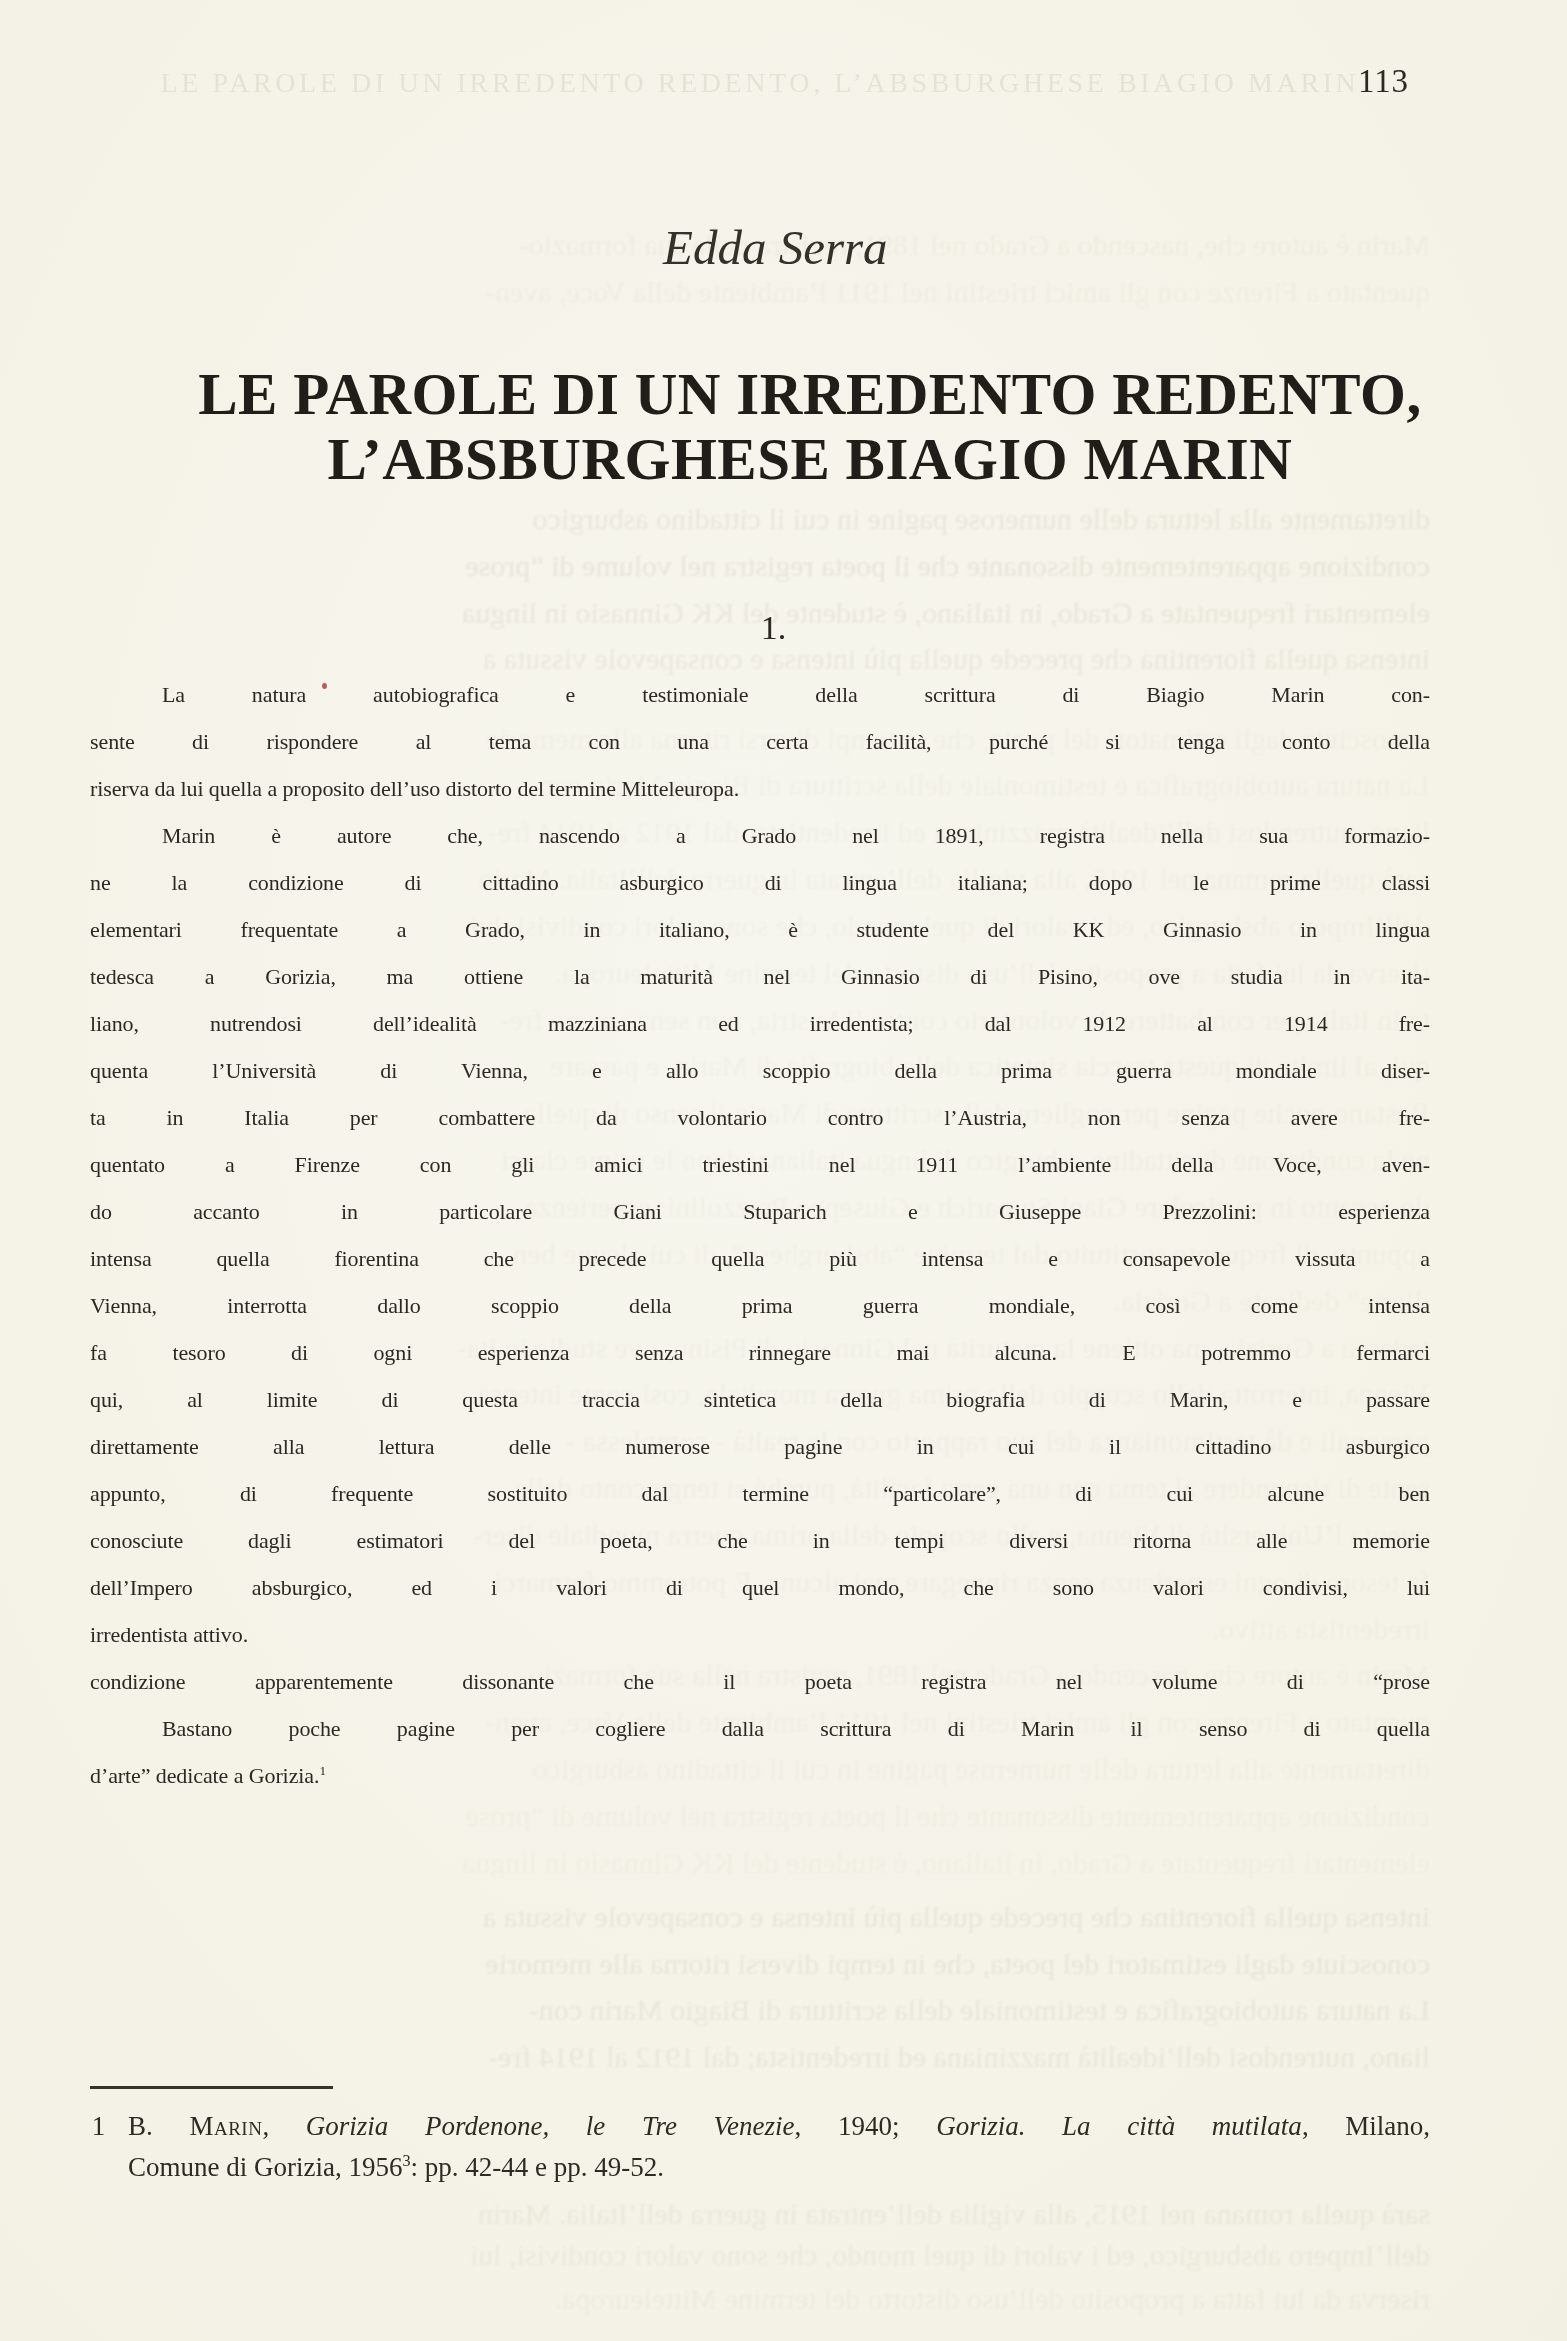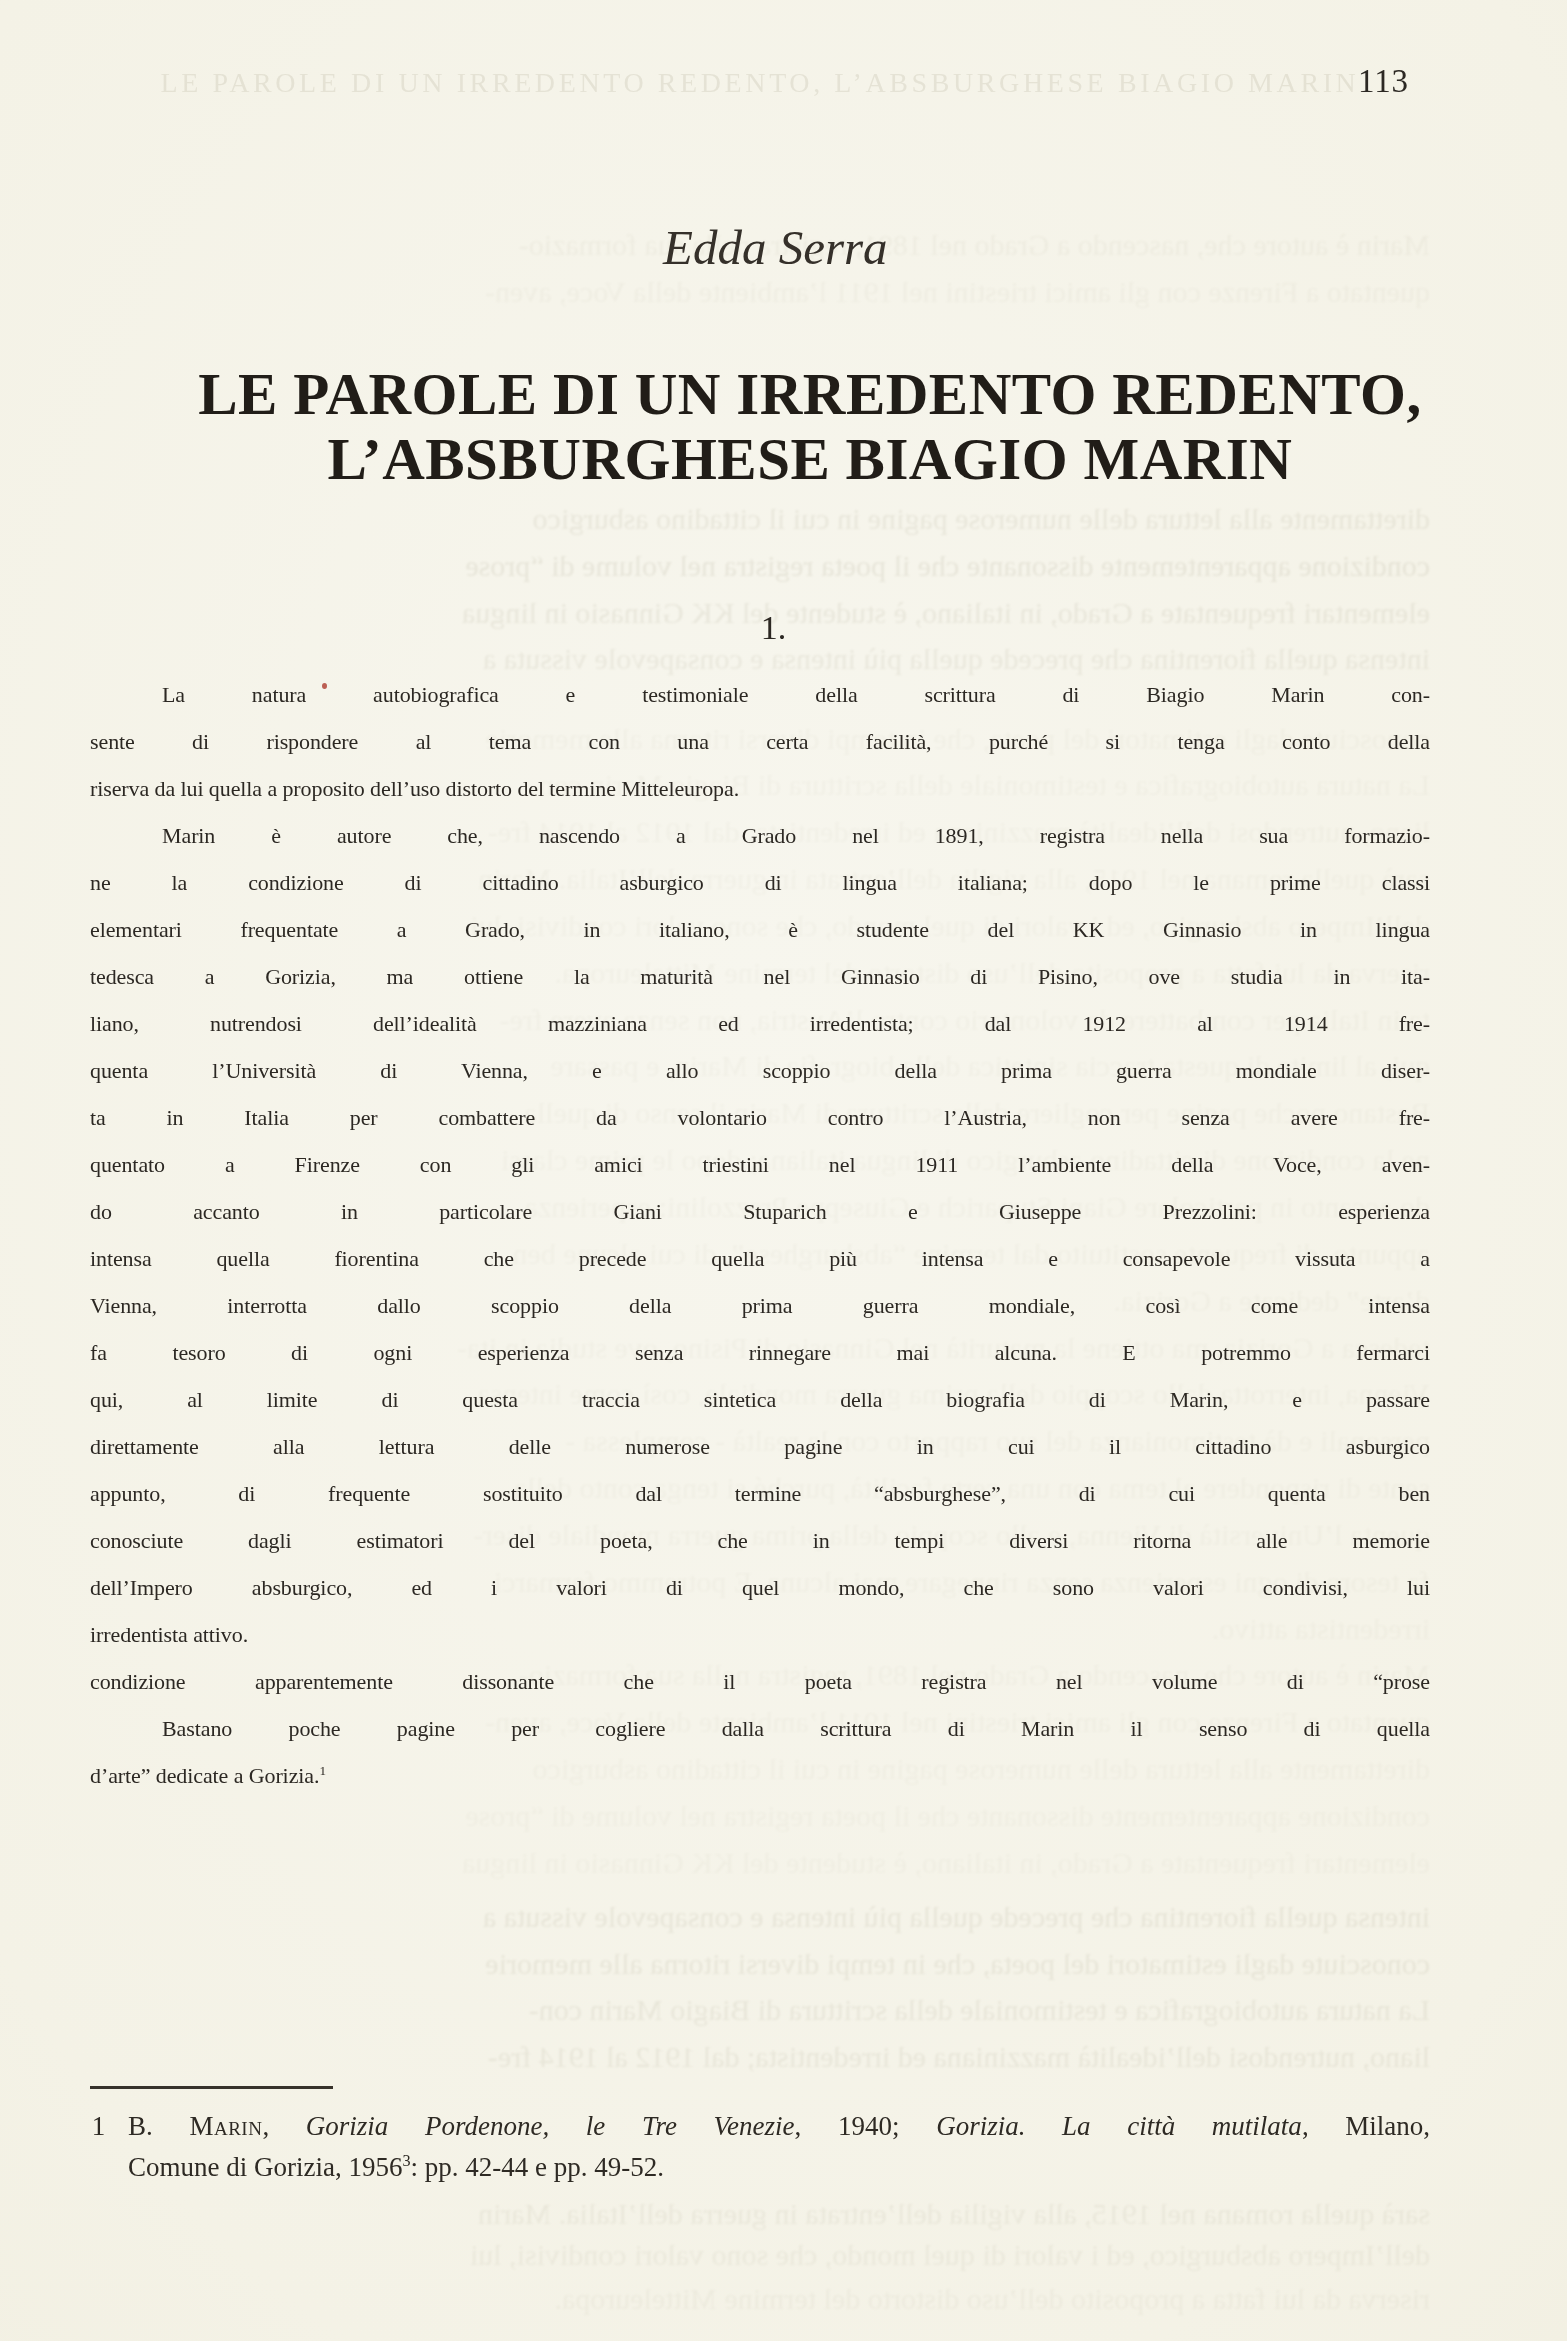--- a/index.html
+++ b/index.html
@@ -149,21 +149,21 @@
         <div class="line">liano, nutrendosi dell’idealità mazziniana ed irredentista; dal 1912 al 1914 fre-</div>
         <div class="line">quenta l’Università di Vienna, e allo scoppio della prima guerra mondiale diser-</div>
         <div class="line">ta in Italia per combattere da volontario contro l’Austria, non senza avere fre-</div>
         <div class="line">quentato a Firenze con gli amici triestini nel 1911 l’ambiente della Voce, aven-</div>
         <div class="line">do accanto in particolare Giani Stuparich e Giuseppe Prezzolini: esperienza</div>
         <div class="line">intensa quella fiorentina che precede quella più intensa e consapevole vissuta a</div>
         <div class="line">Vienna, interrotta dallo scoppio della prima guerra mondiale, così come intensa</div>
         <div class="line">fa tesoro di ogni esperienza senza rinnegare mai alcuna. E potremmo fermarci</div>
         <div class="line">qui, al limite di questa traccia sintetica della biografia di Marin, e passare</div>
         <div class="line">direttamente alla lettura delle numerose pagine in cui il cittadino asburgico</div>
-        <div class="line">appunto, di frequente sostituito dal termine “absburghese”, di cui quenta ben</div>
+        <div class="line">appunto, di frequente sostituito dal termine “particolare”, di cui alcune ben</div>
         <div class="line">conosciute dagli estimatori del poeta, che in tempi diversi ritorna alle memorie</div>
         <div class="line">dell’Impero absburgico, ed i valori di quel mondo, che sono valori condivisi, lui</div>
         <div class="line last">irredentista attivo.</div>
         <div class="line">condizione apparentemente dissonante che il poeta registra nel volume di “prose</div>
         <div class="line first">Bastano poche pagine per cogliere dalla scrittura di Marin il senso di quella</div>
         <div class="line last">d’arte” dedicate a Gorizia.<sup>1</sup></div>
       </div>
 
     <div class="ink-speck"></div>
 

